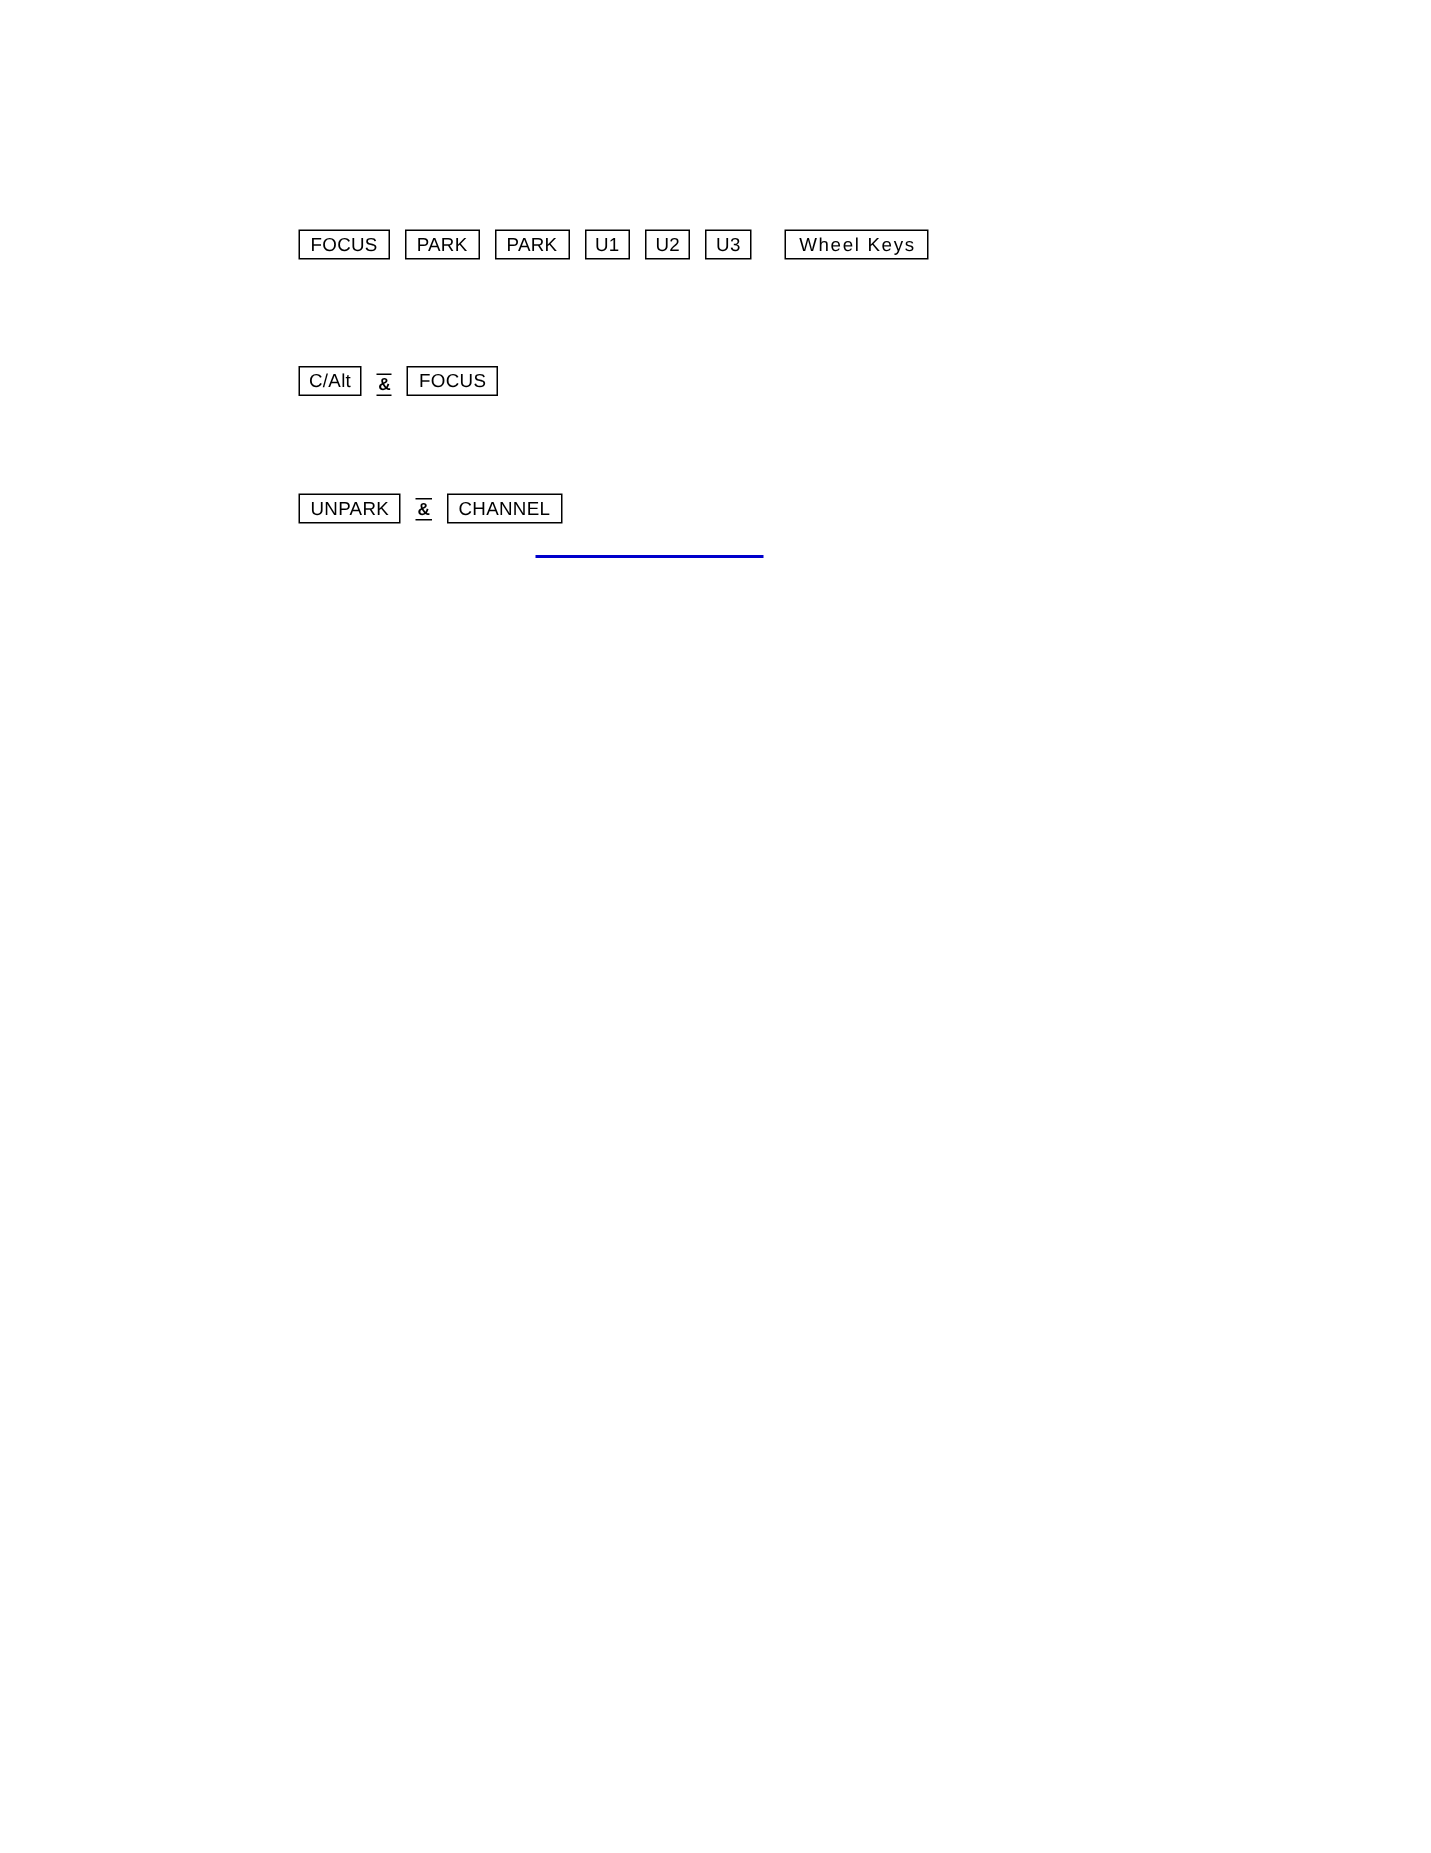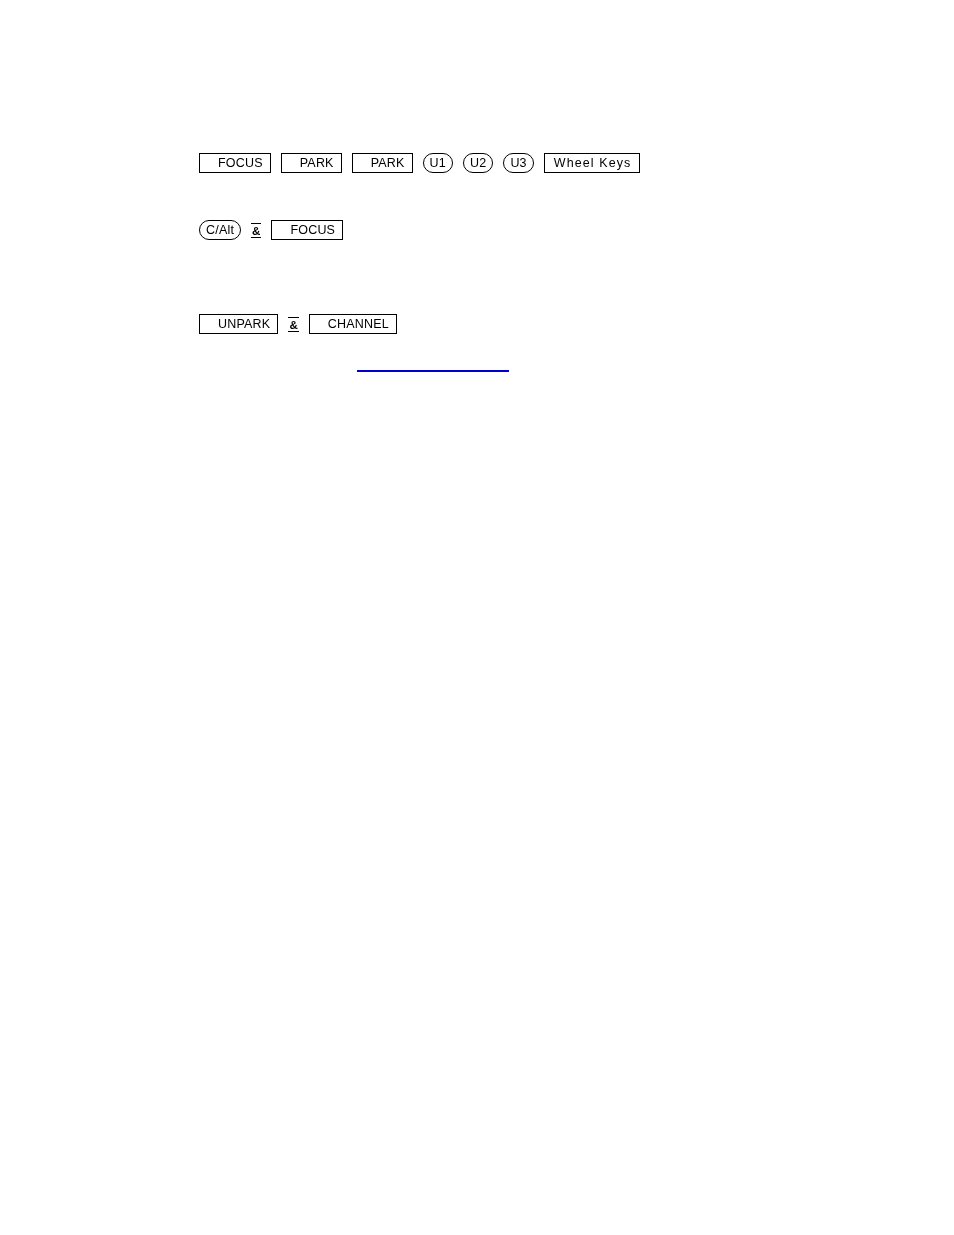--- a/index.html
+++ b/index.html
@@ -27,48 +27,48 @@
 
   .key-row {
     position: absolute;
     left: 199px;
     display: flex;
     align-items: center;
     white-space: nowrap;
   }
 
   .key-row.row-1 { top: 153px; }
-  .key-row.row-2 { top: 220px; }
-  .key-row.row-3 { top: 314px; }
+  .key-row.row-2 { top: 244px; align-items: flex-end; }
+  .key-row.row-3 { top: 329px; }
 
   
   .keycap {
     display: inline-block;
     border: 1px solid #000000;
     background: #ffffff;
     color: #000000;
     font-family: "Liberation Sans", sans-serif;
     font-size: 12.5px;
     line-height: 14px;
-    padding: 2px 7px 2px 18px;
+    padding: 2px 7px 2px 7px;
     margin-right: 10px;
     letter-spacing: 0.2px;
     text-align: center;
   }
 
   .keycap.wide-spaced {
     letter-spacing: 1.1px;
     padding-left: 9px;
     padding-right: 8px;
+    margin-left: 12px;
   }
 
   .keycap.narrow {
     padding-left: 6px;
     padding-right: 6px;
-    border-radius: 10px;
   }
 
   
   .amp {
     display: inline-block;
     font-family: "Liberation Sans", sans-serif;
     font-size: 11.5px;
     line-height: 12px;
     font-weight: bold;
     color: #000000;

